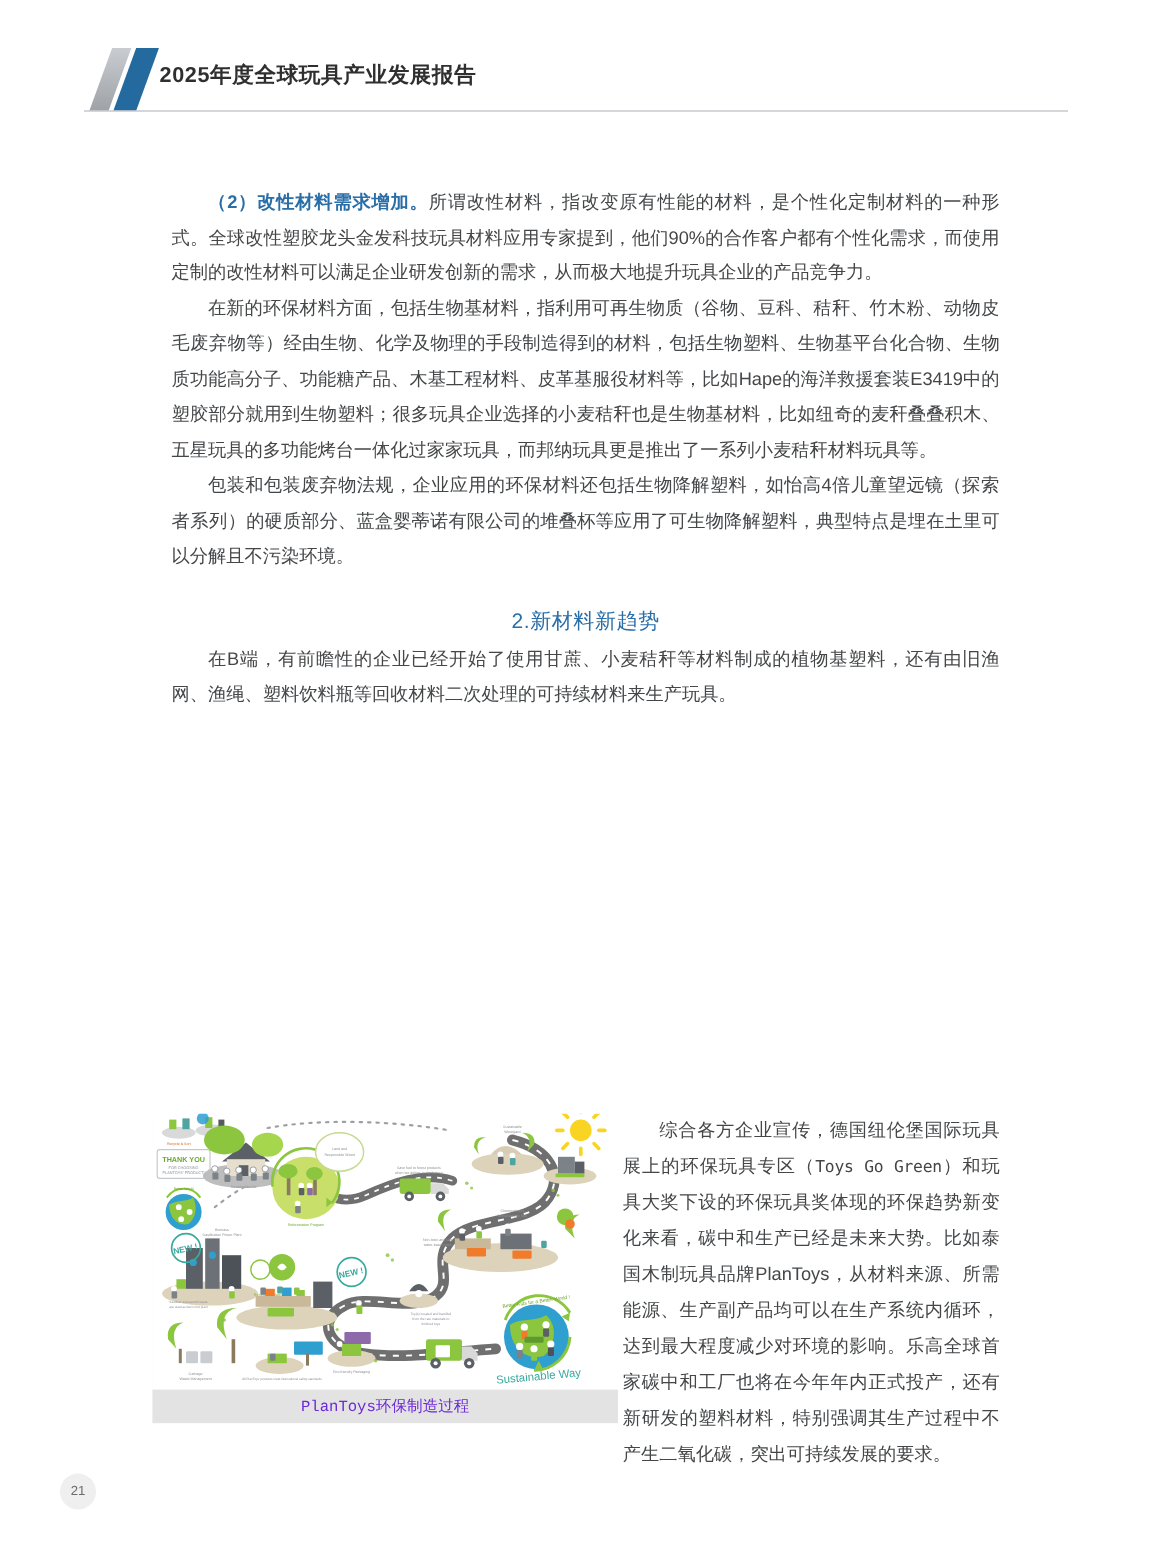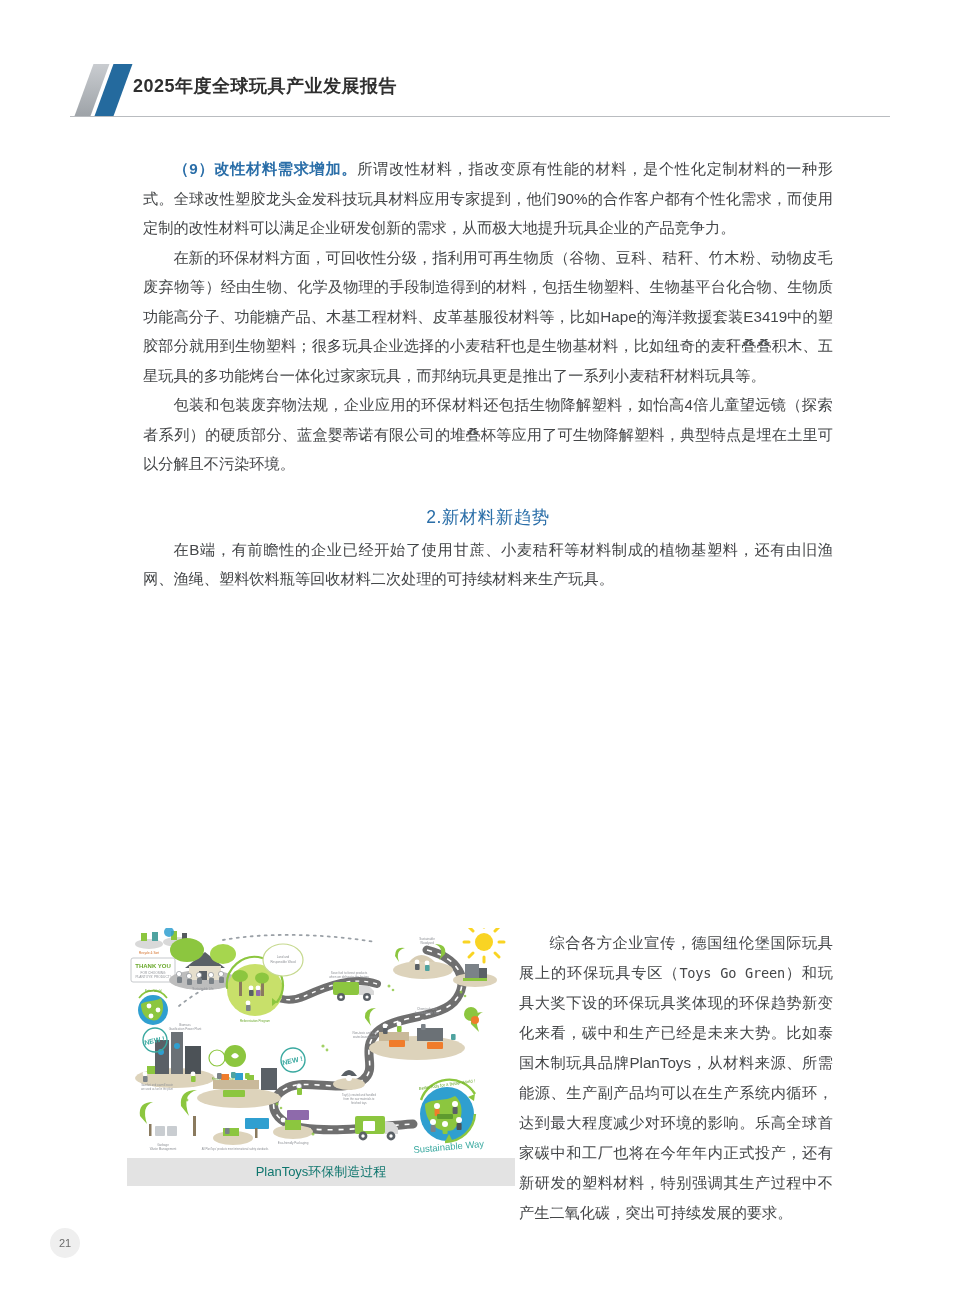--- a/index.html
+++ b/index.html
@@ -7,21 +7,21 @@
     width:960px; height:1293px;
     background:#ffffff;
     font-family:"Liberation Sans","DejaVu Sans",sans-serif;
     color:#3a3a3a;
     position:relative;
     overflow:hidden;
   }
 
   
   .page-header{
-    position:absolute; left:0; top:0; width:960px; height:100px;margin-top:24px;
+    position:absolute; left:0; top:0; width:960px; height:100px;
   }
   .hdr-marks{
     position:absolute; left:84px; top:40px; width:56px; height:52px;
   }
   .hdr-slash{
     position:absolute; top:0; width:16px; height:52px;
     transform:skewX(-20deg);
   }
   .hdr-slash.gray{ left:0; background:linear-gradient(180deg,#c9ccd0,#9ea3a8); }
   .hdr-slash.blue{ left:20px; background:#246a9e; width:19px; }
@@ -82,23 +82,23 @@
     background:#ffffff;
   }
   .figure .canvas{
     position:absolute; left:0; top:0; width:388px; height:228px;
     overflow:hidden;
     background:#fdfdfd;
   }
   .figure .caption{
     position:absolute; left:0; bottom:0; width:388px; height:28px;
     background:#e3e3e3;
-    color:#0f766e;
+    color:#6d28d9;
     font-size:13px;
-    display:flex; align-items:center; justify-content:center;
+    display:flex; align-items:center; justify-content:center;font-family:Liberation Mono, monospace;
   }
 
   
   .sidecol{
     position:absolute; left:519px; top:928px; width:314px;
     font-size:15.2px; line-height:30px;
     text-align:justify; text-justify:inter-ideograph;
     color:#444648;
     text-indent:2em;
   }
@@ -120,24 +120,24 @@
     <div class="hdr-slash gray"></div>
     <div class="hdr-slash blue"></div>
   </div>
   <div class="hdr-title">2025年度全球玩具产业发展报告</div>
   <div class="hdr-rule"></div>
 </div>
 
 <div class="content">
 
 
-  <p class="body gap"><span class="lead">（9）改性材料需求增加。</span><span>所谓改性材料，指改变原有性能的材料，是个性化定制材料的一种形式。全球改性塑胶龙头金发科技玩具材料应用专家提到，他们90%的合作客户都有个性化需求，而使用定制的改性材料可以满足企业研发创新的需求，从而极大地提升玩具企业的产品竞争力。</span></p>
-
-
-  <p class="body tight"><span>在新的环保材料方面，可回收性分级，指利用可再生物质（</span><span class="kai">谷物、豆科、秸秆、竹木粉、动物皮毛废弃物等</span><span>）经由生物、化学及物理的手段制造得到的材料，包括生物塑料、生物基平台化合物、生物质功能高分子、功能糖产品、木基工程材料、皮革基服役材料等，比如Hape的海洋救援套装E3419中的塑胶部分就用到生物塑料；很多玩具企业选择的小麦秸秆也是生物基材料，比如纽奇的麦秆叠叠积木、五星玩具的多功能烤台一体化过家家玩具，而邦纳玩具更是推出了一系列小麦秸秆材料玩具等。</span></p>
+  <p class="body gap"><span class="lead">（2）改性材料需求增加。</span><span>所谓改性材料，指改变原有性能的材料，是个性化定制材料的一种形式。全球改性塑胶龙头金发科技玩具材料应用专家提到，他们90%的合作客户都有个性化需求，而使用定制的改性材料可以满足企业研发创新的需求，从而极大地提升玩具企业的产品竞争力。</span></p>
+
+
+  <p class="body tight"><span>在新的环保材料方面，包括生物基材料，指利用可再生物质（</span><span class="kai">谷物、豆科、秸秆、竹木粉、动物皮毛废弃物等</span><span>）经由生物、化学及物理的手段制造得到的材料，包括生物塑料、生物基平台化合物、生物质功能高分子、功能糖产品、木基工程材料、皮革基服役材料等，比如Hape的海洋救援套装E3419中的塑胶部分就用到生物塑料；很多玩具企业选择的小麦秸秆也是生物基材料，比如纽奇的麦秆叠叠积木、五星玩具的多功能烤台一体化过家家玩具，而邦纳玩具更是推出了一系列小麦秸秆材料玩具等。</span></p>
 
   <p class="body tight"><span>包装和包装废弃物法规，企业应用的环保材料还包括生物降解塑料，如怡高4倍儿童望远镜（</span><span class="kai">探索者系列</span><span>）的硬质部分、蓝盒婴蒂诺有限公司的堆叠杯等应用了可生物降解塑料，典型特点是埋在土里可以分解且不污染环境。</span></p>
 
   <h2 class="section">2.新材料新趋势</h2>
 
 
 
   <p class="body tight">在B端，有前瞻性的企业已经开始了使用甘蔗、小麦秸秆等材料制成的植物基塑料，还有由旧渔网、渔绳、塑料饮料瓶等回收材料二次处理的可持续材料来生产玩具。</p>
 </div>
 

